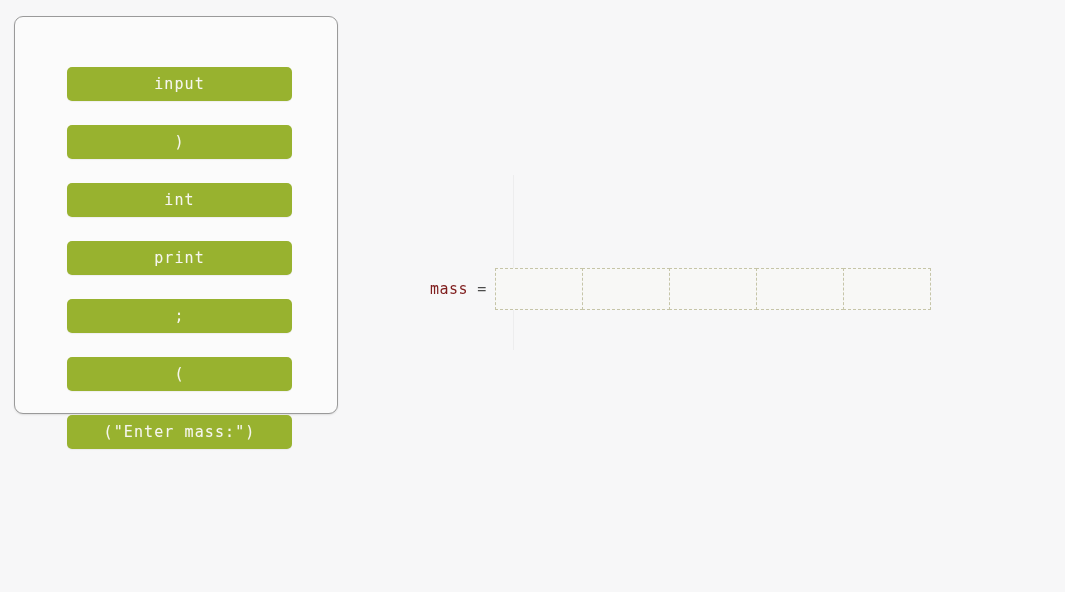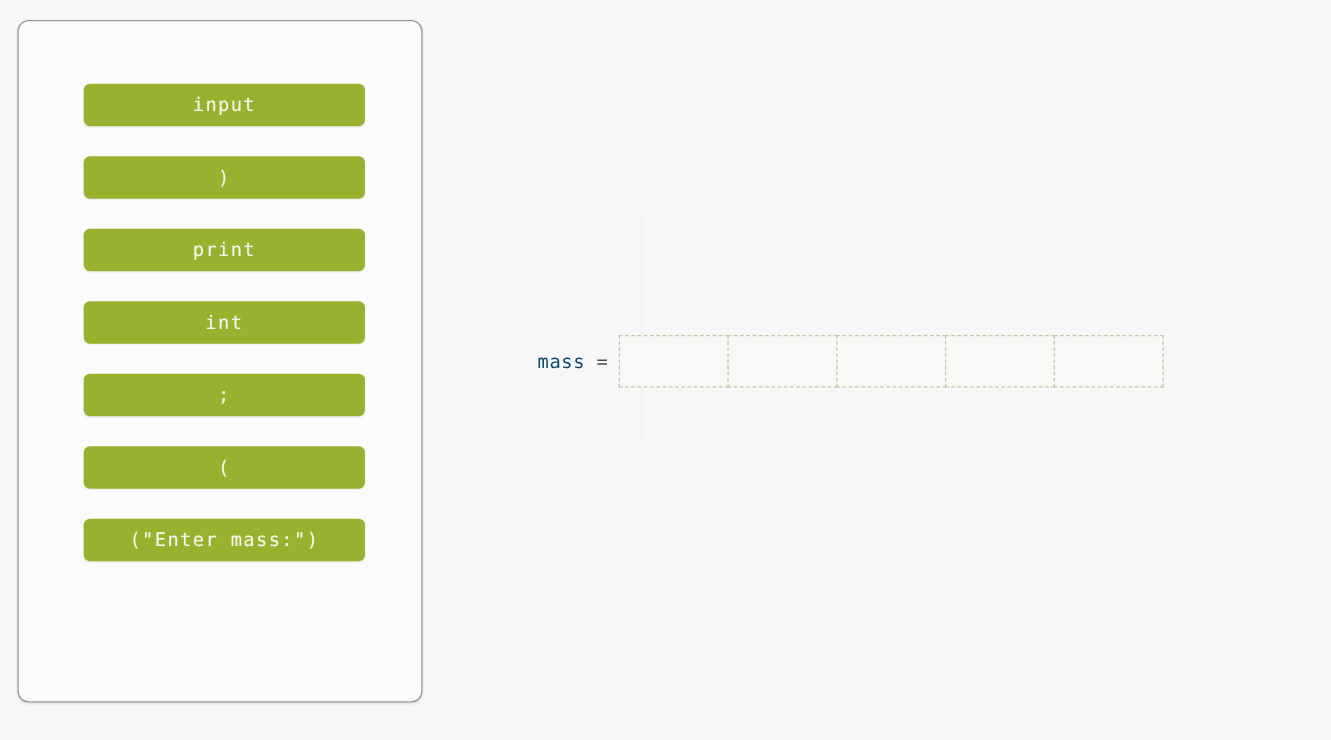--- a/index.html
+++ b/index.html
@@ -23,21 +23,21 @@
     width: 1065px;
     height: 592px;
   }
 
   
   #token-bank-panel {
     position: absolute;
     left: 14px;
     top: 16px;
     width: 324px;
-    height: 546px;
+    height: 398px;
     box-sizing: border-box;
     background: #fbfbfb;
     border: 1px solid #9a9a9a;
     border-radius: 9px;
     box-shadow: 0 1px 2px rgba(0,0,0,0.10);
   }
 
   #token-list {
     position: absolute;
     left: 52px;
@@ -91,21 +91,21 @@
     left: 0px;
     top: 268px;
     height: 42px;
     display: flex;
     align-items: center;
   }
 
   #assignment-target-label {
     font-family: "DejaVu Sans Mono", monospace;
     font-size: 15px;
-    color: #0c4a6e;
+    color: #7f1d1d;
     letter-spacing: 0.5px;
     margin-left: 90px;
     white-space: pre;
   }
 
   #assignment-equals {
     font-family: "DejaVu Sans Mono", monospace;
     font-size: 15px;
     color: #4c4c4c;
     margin-left: 9px;
@@ -136,25 +136,25 @@
 
       <div class="token-tile">
         <span>input</span>
       </div>
 
       <div class="token-tile">
         <span>)</span>
       </div>
 
       <div class="token-tile">
+        <span>int</span>
+      </div>
+
+      <div class="token-tile">
         <span>print</span>
-      </div>
-
-      <div class="token-tile">
-        <span>int</span>
       </div>
 
       <div class="token-tile">
         <span>;</span>
       </div>
 
 
       <div class="token-tile">
         <span>(</span>
       </div>

